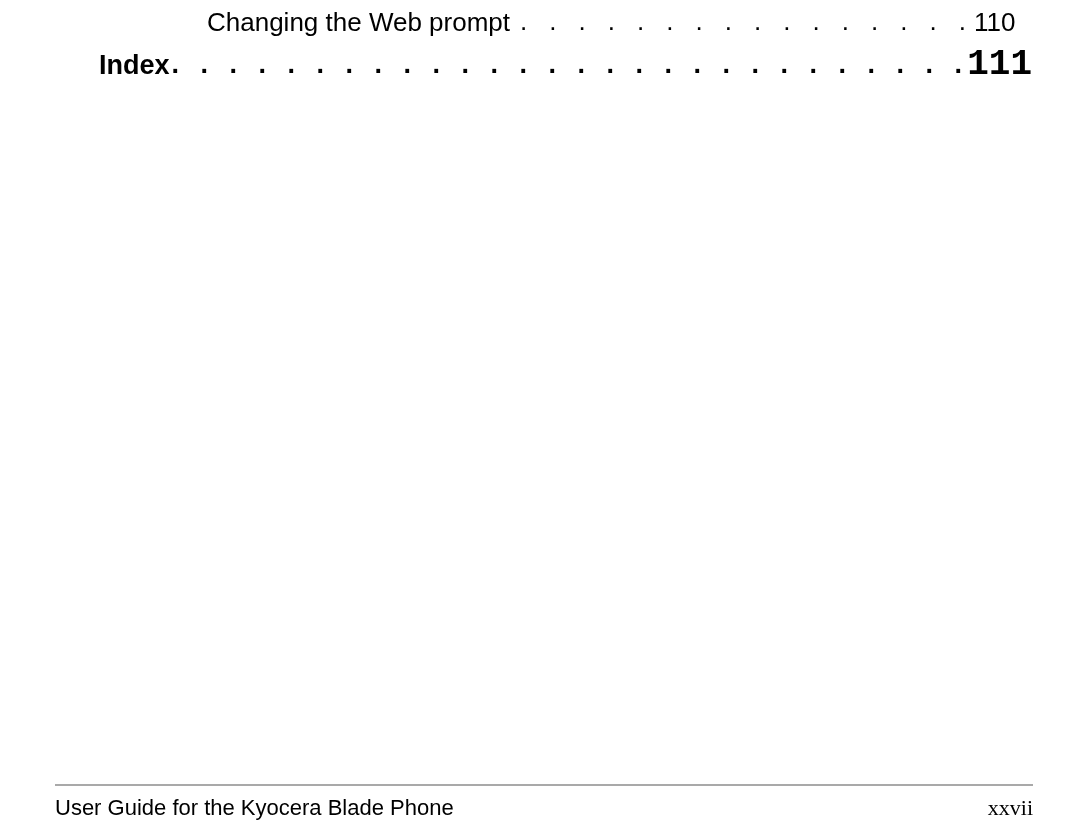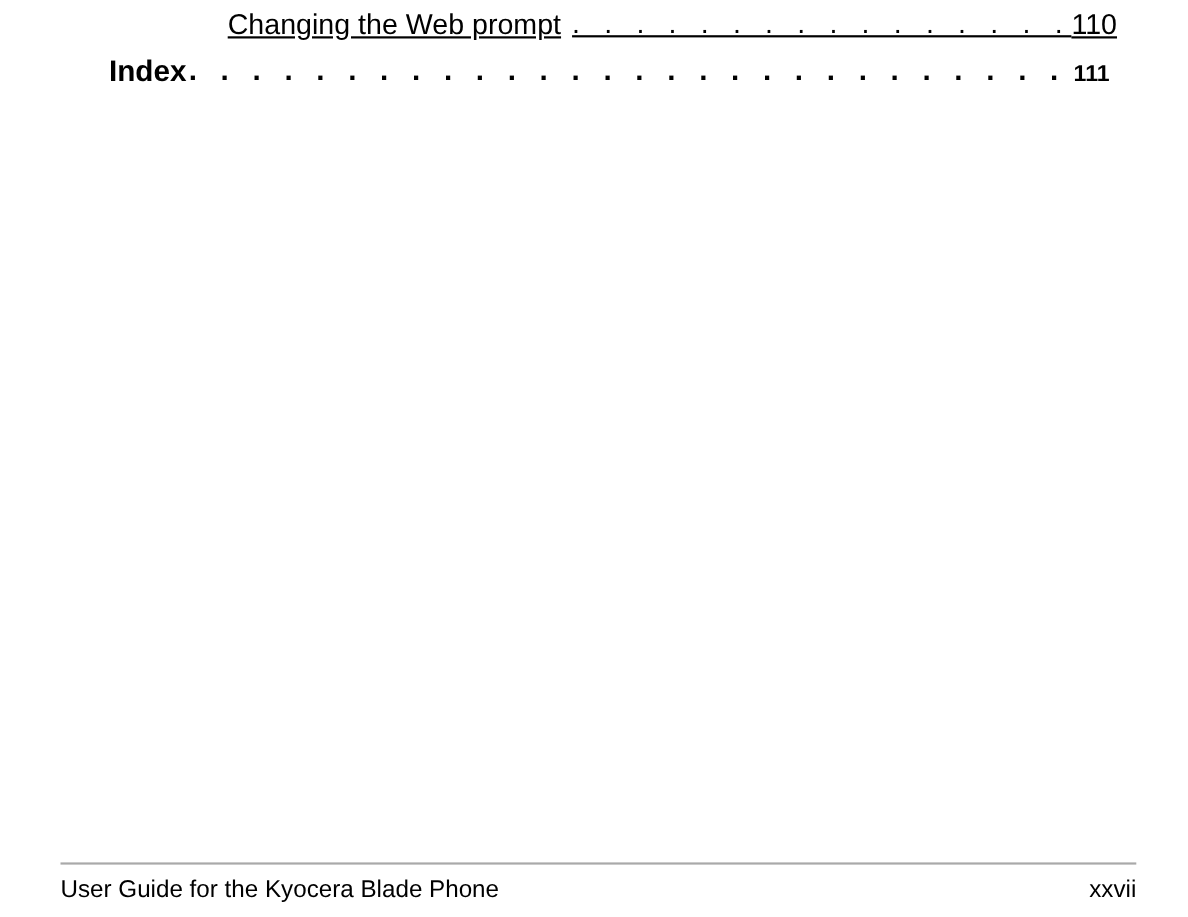--- a/index.html
+++ b/index.html
@@ -51,21 +51,20 @@
   }
 
   
   .entry-level2 {
     padding-left: 207px;
     padding-right: 48px;
     font-size: 26px;
     font-weight: normal;
     height: 44px;
     line-height: 44px;
-    text-decoration: underline;
   }
   .entry-level2 .leader {
     font-size: 26px;
     letter-spacing: 7.4px;
     padding-left: 10px;
     padding-right: 8px;
     position: relative;
     top: -1px;
   }
   .entry-level2 .pageno {
@@ -86,22 +85,23 @@
     font-size: 27px;
     font-weight: bold;
     letter-spacing: 7.0px;
     padding-left: 2px;
     padding-right: 4px;
     position: relative;
     top: -1px;
   }
   .entry-level1 .pageno {
     min-width: 56px;
-    font-size: 21px;
+    font-size: 36px;
     font-weight: bold;
+    font-family: Liberation Mono, monospace;
   }
 
   
   .footer {
     position: absolute;
     left: 55px;
     right: 47px;
     bottom: 12px;
   }
   .footer-rule {
@@ -115,20 +115,21 @@
     align-items: baseline;
     justify-content: space-between;
     font-size: 22px;
     line-height: 28px;
   }
   .footer-title {
     white-space: nowrap;
   }
   .footer-pageno {
     white-space: nowrap;
+    font-family: Liberation Serif, serif;
   }
 </style>
 </head>
 <body>
 
 <div class="toc">
 
   <div class="toc-entry entry-level2">
     <span class="title">Changing the Web prompt</span>
     <span class="leader">. . . . . . . . . . . . . . . . . . . . .</span>

